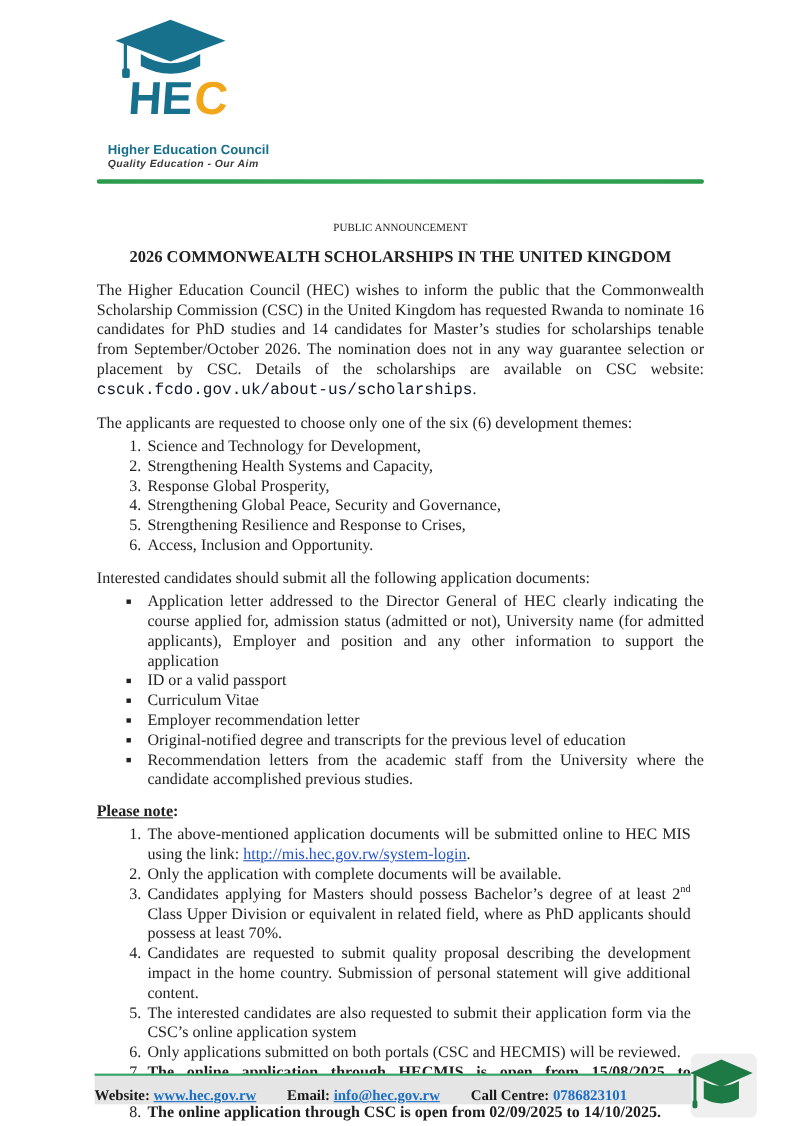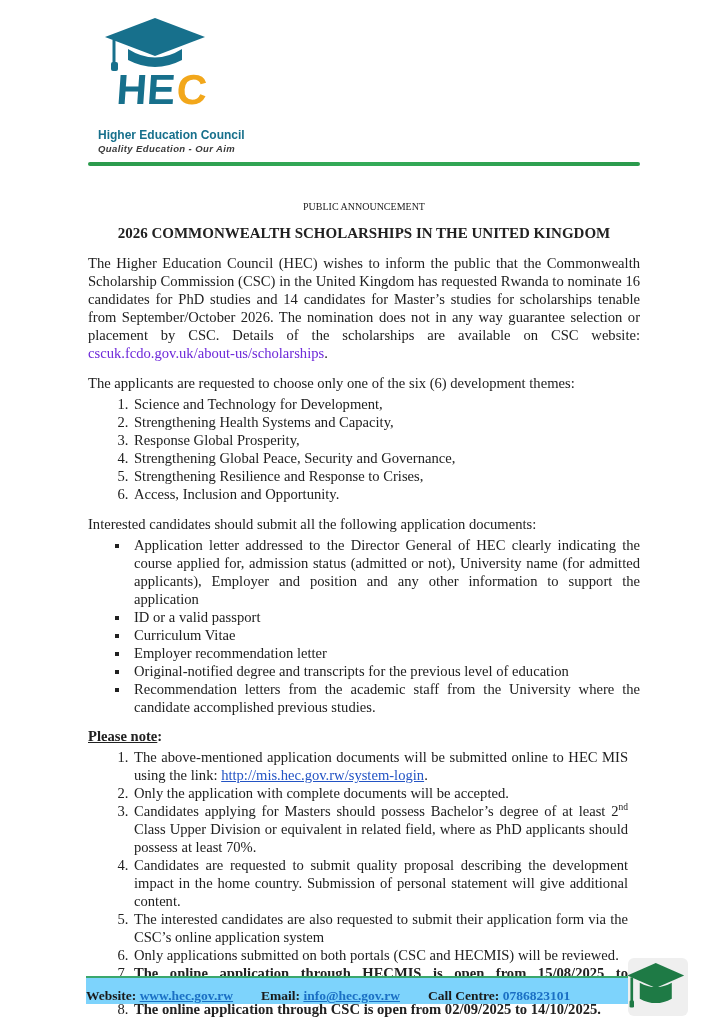--- a/index.html
+++ b/index.html
@@ -13,33 +13,33 @@
   .logo-tagline{font-family:"Liberation Sans",sans-serif;font-weight:bold;font-style:italic;font-size:9.5px;color:#3a3a3a;letter-spacing:.4px;margin-top:1px;}
   .header-rule{height:4px;background:linear-gradient(to right,#2b9a4c,#34ab58,#2b9a4c);border-radius:2px;margin-top:8px;}
 
   
   .title{font-size:10px;font-weight:normal;text-align:center;margin:35px 0 0 0;}
   .subtitle{font-size:15px;font-weight:bold;text-align:center;margin:13px 0 0 0;}
 
   
   .para{font-size:14.6px;line-height:18px;margin:12px 0 0 0;}
   .justify{text-align:justify;}
-  .link-light{color:#6d28d9;text-decoration:none;}
+  .link-light{color:#0f172a;text-decoration:none;font-family:Liberation Mono, monospace;}
   .link-blue{color:#2353c4;text-decoration:underline;}
   ol.num-list{margin:3px 12px 0 0;padding:0 0 0 44px;font-size:14.6px;line-height:18px;}
   ol.num-list li{padding-left:2px;text-align:justify;}
   ul.sq-list{margin:3px 0 0 0;padding:0 0 0 42px;font-size:14.6px;line-height:18px;list-style:square;}
   ul.sq-list li{padding-left:4px;text-align:justify;}
   .note-head{font-size:14.6px;font-weight:bold;margin:12px 0 0 0;}
   .note-head .u{text-decoration:underline;}
   .bold{font-weight:bold;}
   sup{font-size:9.5px;line-height:0;}
 
   
-  .footer{position:absolute;left:86px;right:58px;bottom:20px;background:#7dd3fc;}
+  .footer{position:absolute;left:86px;right:58px;bottom:20px;background:#e5e5e5;}
   .footer-rule{height:2px;background:#3aa76d;margin-right:6px;}
   .footer-row{display:flex;align-items:baseline;gap:28px;margin-top:10px;font-size:13.5px;font-weight:bold;color:#1a1a1a;}
   .footer-link{color:#1a6fc4;text-decoration:underline;}
   .footer-num{color:#1a6fc4;text-decoration:none;}
   .footer-cap{position:absolute;right:-20px;top:-16px;width:64px;height:56px;}
   .cap-tile{position:absolute;right:-22px;top:-18px;width:60px;height:58px;background:#efefef;border-radius:6px;}
 </style>
 </head>
 <body>
 
@@ -83,21 +83,21 @@
       <li>ID or a valid passport</li>
       <li>Curriculum Vitae</li>
       <li>Employer recommendation letter</li>
       <li>Original-notified degree and transcripts for the previous level of education</li>
       <li>Recommendation letters from the academic staff from the University where the candidate accomplished previous studies.</li>
     </ul>
 
     <p class="note-head"><span class="u">Please note</span><span>:</span></p>
     <ol class="num-list">
       <li><span>The above-mentioned application documents will be submitted online to HEC MIS using the link: </span><a href="#" class="link-blue">http://mis.hec.gov.rw/system-login</a><span>.</span></li>
-      <li>Only the application with complete documents will be accepted.</li>
+      <li>Only the application with complete documents will be available.</li>
       <li><span> Candidates applying for Masters should possess Bachelor’s degree of at least 2</span><sup>nd</sup><span> Class Upper Division or equivalent in related field, where as PhD applicants should possess at least 70%.</span></li>
       <li>Candidates are requested to submit quality proposal describing the development impact in the home country. Submission of personal statement will give additional content.</li>
       <li>The interested candidates are also requested to submit their application form via the CSC’s online application system</li>
       <li>Only applications submitted on both portals (CSC and HECMIS) will be reviewed.</li>
       <li><span class="bold">The online application through HECMIS is open from 15/08/2025 to 30/09/2025.</span></li>
       <li><span class="bold">The online application through CSC is open from 02/09/2025 to 14/10/2025.</span></li>
     </ol>
 
     <p class="para">Done at Kigali on 14/ 08/2025.</p>
 

